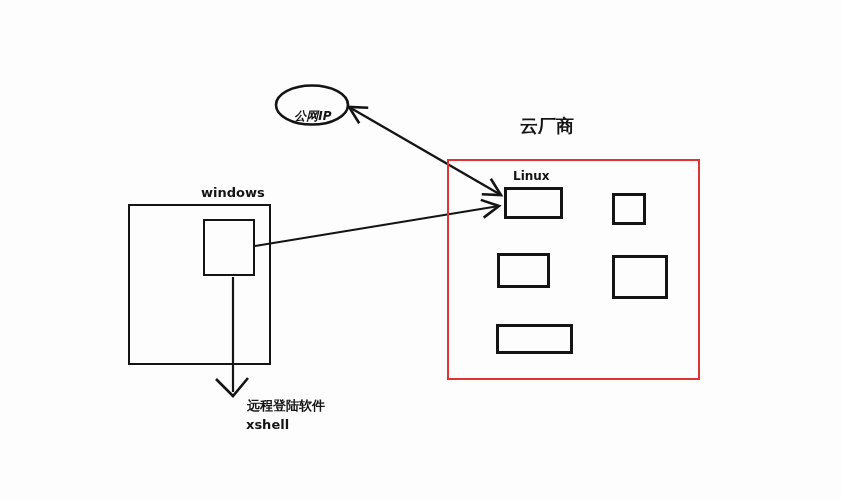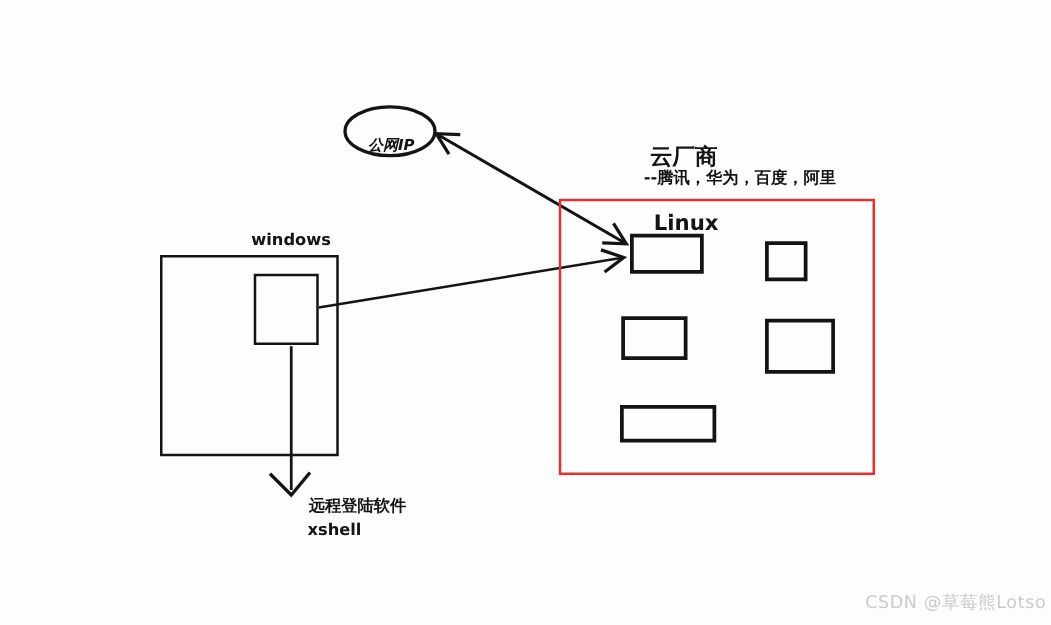--- a/index.html
+++ b/index.html
@@ -18,21 +18,21 @@
   
   .windows-box{left:128px;top:204px;width:143px;height:161px;}
   .windows-label{left:169px;top:186px;font-size:13px;margin-left:32px;}
   .client-box{left:203px;top:219px;width:52px;height:57px;}
   
   .public-ip-label{left:277px;top:110px;width:72px;text-align:center;font-size:12px;font-style:italic;}
   
   .cloud-box{left:447px;top:159px;width:253px;height:221px;border-color:#e03333;border-width:2px;}
   .cloud-title{left:520px;top:116px;font-size:18px;}
   .cloud-vendors{left:515px;top:136px;font-size:13px;}
-  .linux-label{left:513px;top:170px;font-size:17px;margin-left:10px;}
+  .linux-label{left:513px;top:170px;font-size:12px;}
   .linux-box{left:504px;top:187px;width:59px;height:32px;}
   .server-box-2{left:612px;top:193px;width:34px;height:32px;}
   .server-box-3{left:497px;top:253px;width:53px;height:35px;}
   .server-box-4{left:612px;top:255px;width:56px;height:44px;}
   .server-box-5{left:496px;top:324px;width:77px;height:30px;}
   
   .remote-label{left:201px;top:399px;font-size:13px;margin-left:46px;}
   .xshell-label{left:202px;top:418px;font-size:13px;margin-left:44px;}
   
   .watermark{
@@ -63,28 +63,26 @@
     <polyline points="216,379 233,396 248,378" fill="none" stroke="#141414" stroke-width="2.6"></polyline>
   </svg>
 
   <div class="label windows-label">windows</div>
   <div class="box windows-box"></div>
   <div class="box client-box"></div>
 
   <div class="label public-ip-label">公网IP</div>
 
   <div class="label cloud-title">云厂商</div>
-  <div class="label cloud-vendors">--腾讯，华为，百度，阿里</div>
   <div class="box cloud-box"></div>
 
   <div class="label linux-label">Linux</div>
   <div class="box thick linux-box"></div>
   <div class="box thick server-box-2"></div>
   <div class="box thick server-box-3"></div>
   <div class="box thick server-box-4"></div>
   <div class="box thick server-box-5"></div>
 
   <div class="label remote-label">远程登陆软件</div>
   <div class="label xshell-label">xshell</div>
 
-  <div class="watermark">CSDN @草莓熊Lotso</div>
 
 </div>
 
 </body></html>

